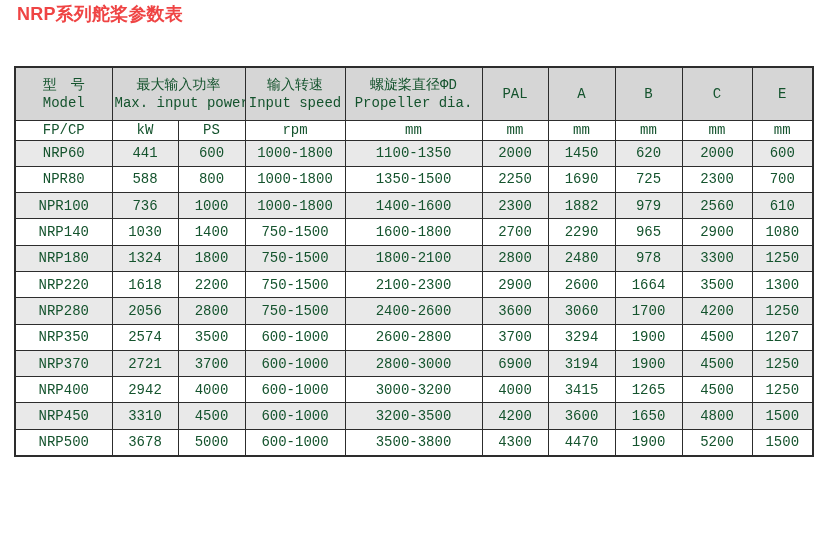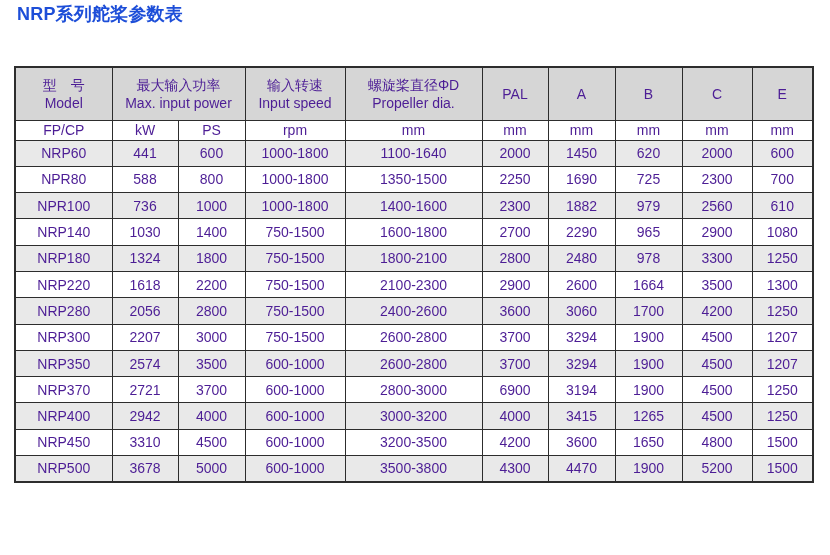--- a/index.html
+++ b/index.html
@@ -14,36 +14,36 @@
   .page {
     width: 830px;
     height: 555px;
     background: #ffffff;
     position: relative;
   }
   .title-block {
     padding: 3px 0 0 17px;
     font-family: "Liberation Sans", "DejaVu Sans", sans-serif;
     font-weight: bold;
-    color: #1d4ed8;
+    color: #ef4444;
   }
   .title-line {
     font-size: 18px;
     line-height: 23px;
     letter-spacing: 0.2px;
   }
   table.params {
     position: absolute;
     left: 14px;
     top: 66px;
     width: 798px;
     border-collapse: collapse;
     table-layout: fixed;
-    font-family: Liberation Sans, sans-serif;
-    color: #4c1d95;
+    font-family: Liberation Mono, monospace;
+    color: #14532d;
     border: 2px solid #2d2d2d;
   }
   table.params th, table.params td {
     border: 1px solid #2d2d2d;
     text-align: center;
     vertical-align: middle;
     padding: 0 2px;
     overflow: hidden;
     white-space: nowrap;
   }
@@ -137,21 +137,21 @@
         <td>mm</td>
         <td>mm</td>
       </tr>
     </thead>
     <tbody>
         <tr>
           <td>NRP60</td>
           <td>441</td>
           <td>600</td>
           <td>1000-1800</td>
-          <td>1100-1640</td>
+          <td>1100-1350</td>
           <td>2000</td>
           <td>1450</td>
           <td>620</td>
           <td>2000</td>
           <td>600</td>
         </tr>
         <tr>
           <td>NPR80</td>
           <td>588</td>
           <td>800</td>
@@ -217,32 +217,20 @@
           <td>2800</td>
           <td>750-1500</td>
           <td>2400-2600</td>
           <td>3600</td>
           <td>3060</td>
           <td>1700</td>
           <td>4200</td>
           <td>1250</td>
         </tr>
         <tr>
-          <td>NRP300</td>
-          <td>2207</td>
-          <td>3000</td>
-          <td>750-1500</td>
-          <td>2600-2800</td>
-          <td>3700</td>
-          <td>3294</td>
-          <td>1900</td>
-          <td>4500</td>
-          <td>1207</td>
-        </tr>
-        <tr>
           <td>NRP350</td>
           <td>2574</td>
           <td>3500</td>
           <td>600-1000</td>
           <td>2600-2800</td>
           <td>3700</td>
           <td>3294</td>
           <td>1900</td>
           <td>4500</td>
           <td>1207</td>

